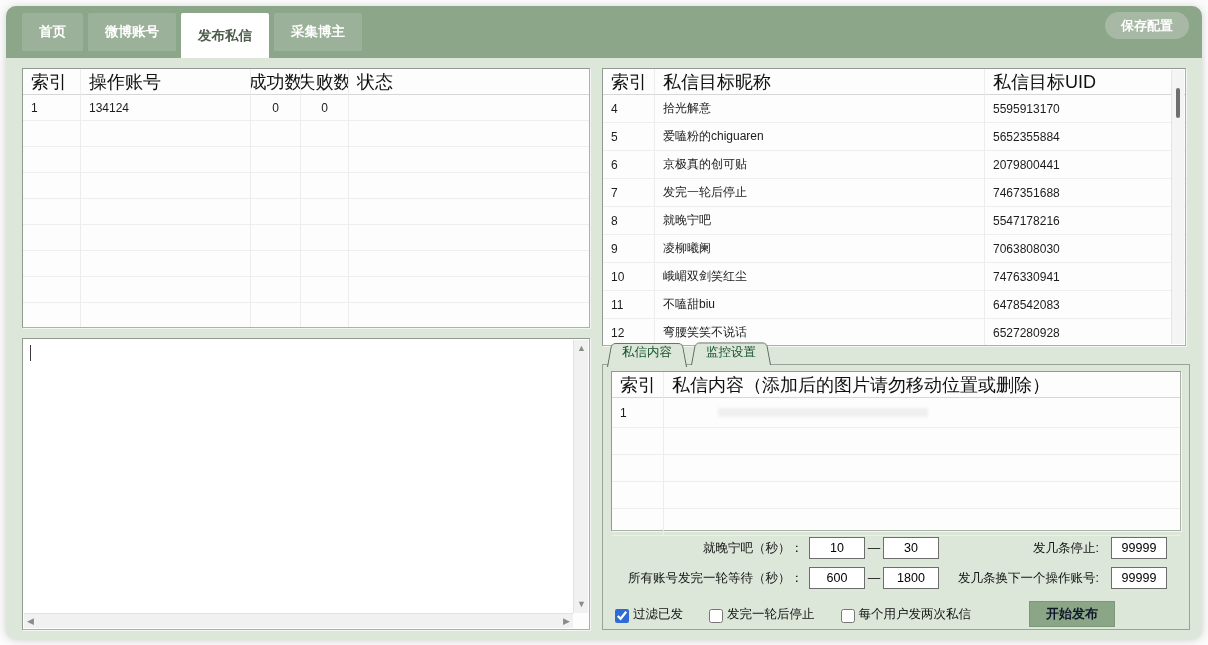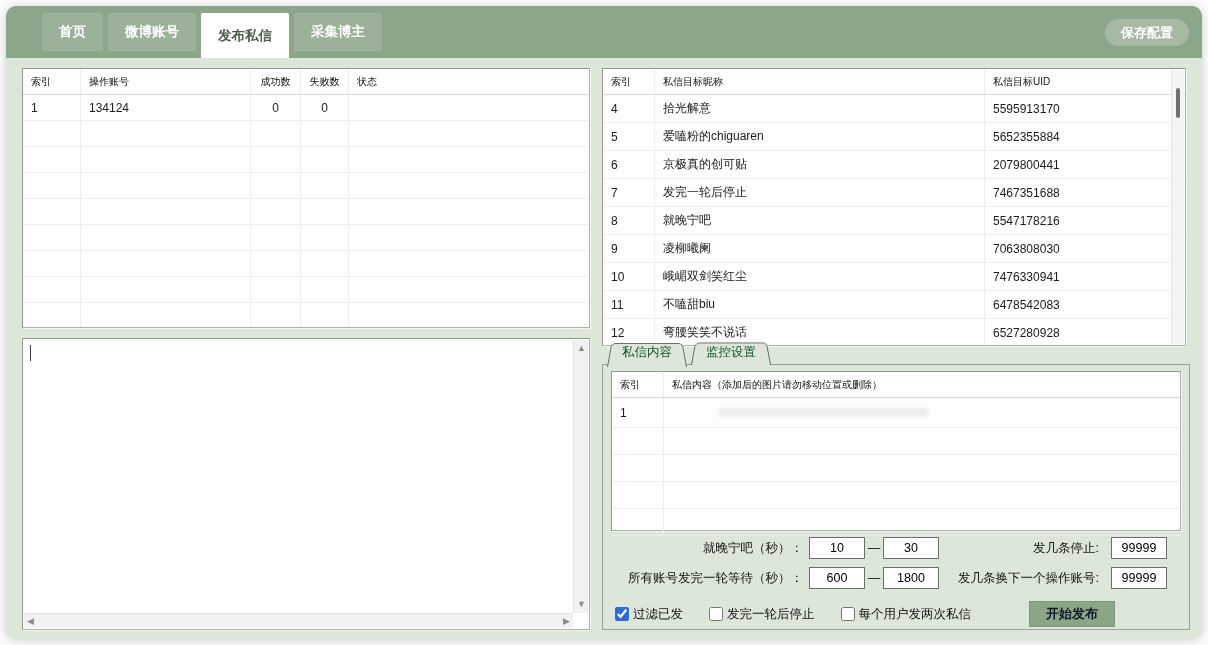--- a/index.html
+++ b/index.html
@@ -2,43 +2,43 @@
 <html><head>
 <meta charset="utf-8">
 <style>
   * { margin:0; padding:0; box-sizing:border-box; }
   html,body { width:1208px; height:645px; background:#fafbfa; overflow:hidden;
     font-family:"Liberation Sans","DejaVu Sans",sans-serif; }
   .app { position:absolute; left:6px; top:6px; width:1196px; height:633px;
     background:#dde7d9; border-radius:10px; box-shadow:0 1px 8px rgba(0,0,0,.18); overflow:hidden; }
 
   
-  .hdr { position:relative; height:52px; background:#8ca689; display:flex; align-items:flex-end; padding-left:36px; }
+  .hdr { position:relative; height:52px; background:#8ca689; display:flex; align-items:flex-end; padding-left:16px; }
   .htab { height:38px; line-height:38px; padding:0 17px; margin:0 5px 7px 0; background:#9cb199;
     color:#fff; font-size:13.5px; font-weight:bold; border-radius:2px 2px 0 0; cursor:pointer; }
   .htab.active { background:#ffffff; color:#4d5c4b; height:45px; line-height:45px; margin-bottom:0; }
-  .save-btn { position:absolute; right:13px; top:13px; height:27px; padding:0 16px; border:none;
+  .save-btn { position:absolute; right:13px; top:6px; height:27px; padding:0 16px; border:none;
     border-radius:14px; background:#a7b9a4; color:#fff; font-size:13px; font-weight:bold; cursor:pointer;
     font-family:inherit; }
 
   
   .sunken { background:#fdfdfd; border:1px solid #909a90; border-bottom-color:#aab3a8; border-right-color:#aab3a8;
     box-shadow:1px 1px 0 #f2f6f0; }
   .panel { position:absolute; overflow:hidden; }
   .p-accounts { left:16px;  top:62px;  width:568px; height:260px; }
   .p-targets  { left:596px; top:62px;  width:584px; height:278px; }
   .p-log      { left:16px;  top:332px; width:568px; height:292px; }
   .p-dm       { left:596px; top:334px; width:588px; height:290px; background:transparent; border:none; box-shadow:none; }
 
   
   .trow { display:grid; align-items:center; font-size:12px; color:#1c1c1c; }
   .trow > div { height:100%; display:flex; align-items:center; padding-left:8px;
     border-right:1px solid #ededed; border-bottom:1px solid #eeeeee; overflow:hidden; white-space:nowrap; }
   .trow > div:last-child { border-right:none; }
-  .thead > div { border-bottom:1px solid #d7d7d7; font-size:10px; color:#111; }
+  .thead > div { border-bottom:1px solid #d7d7d7; font-size:18px; color:#111; }
   .acc-grid { grid-template-columns:58px 170px 50px 48px 1fr; height:26px; }
   .acc-grid .c-num { justify-content:center; padding-left:0; }
   .tgt-grid { grid-template-columns:52px 330px 1fr; height:28px; }
   .tgt-grid.thead { height:26px; }
   .cnt-grid { grid-template-columns:52px 1fr; height:27px; }
   .cnt-grid.thead { height:26px; }
   .cnt-grid.r1 { height:30px; }
 
   
   .vsb { position:absolute; top:1px; right:1px; bottom:1px; width:13px; background:#f4f4f4; border-left:1px solid #e4e4e4; }
@@ -70,21 +70,21 @@
 
   
   .set-row { display:flex; align-items:center; height:26px; margin-top:4px; padding-right:22px; font-size:12.5px; color:#111; }
   .set-row:first-of-type { margin-top:12px; }
   .lbl1 { flex:0 0 200px; text-align:right; }
   .lbl2 { flex:1; text-align:right; padding-right:6px; }
   .nbox { width:56px; height:22px; border:1px solid #6d6d6d; background:#fff; text-align:center;
     font-size:12.5px; font-family:inherit; outline:none; margin-left:6px; }
   .dash { width:18px; text-align:center; }
   .cb-row { display:flex; align-items:center; height:30px; margin-top:8px; padding-left:12px; font-size:12.5px; color:#111; }
-  .cb-item { display:flex; align-items:center; margin-right:26px; cursor:pointer; }
+  .cb-item { display:flex; align-items:flex-end; margin-right:26px; cursor:pointer; }
   .cb-item input { width:14px; height:14px; accent-color:#2e6bd4; margin-right:4px; }
   .start-btn { margin-left:32px; width:86px; height:26px; background:#8ba687; border:1px solid #7c977a;
     color:#0f172a; font-size:13px; font-weight:bold; font-family:inherit; cursor:pointer; }
 </style>
 </head>
 <body>
 
 <div class="app">
 
   <div class="hdr">

